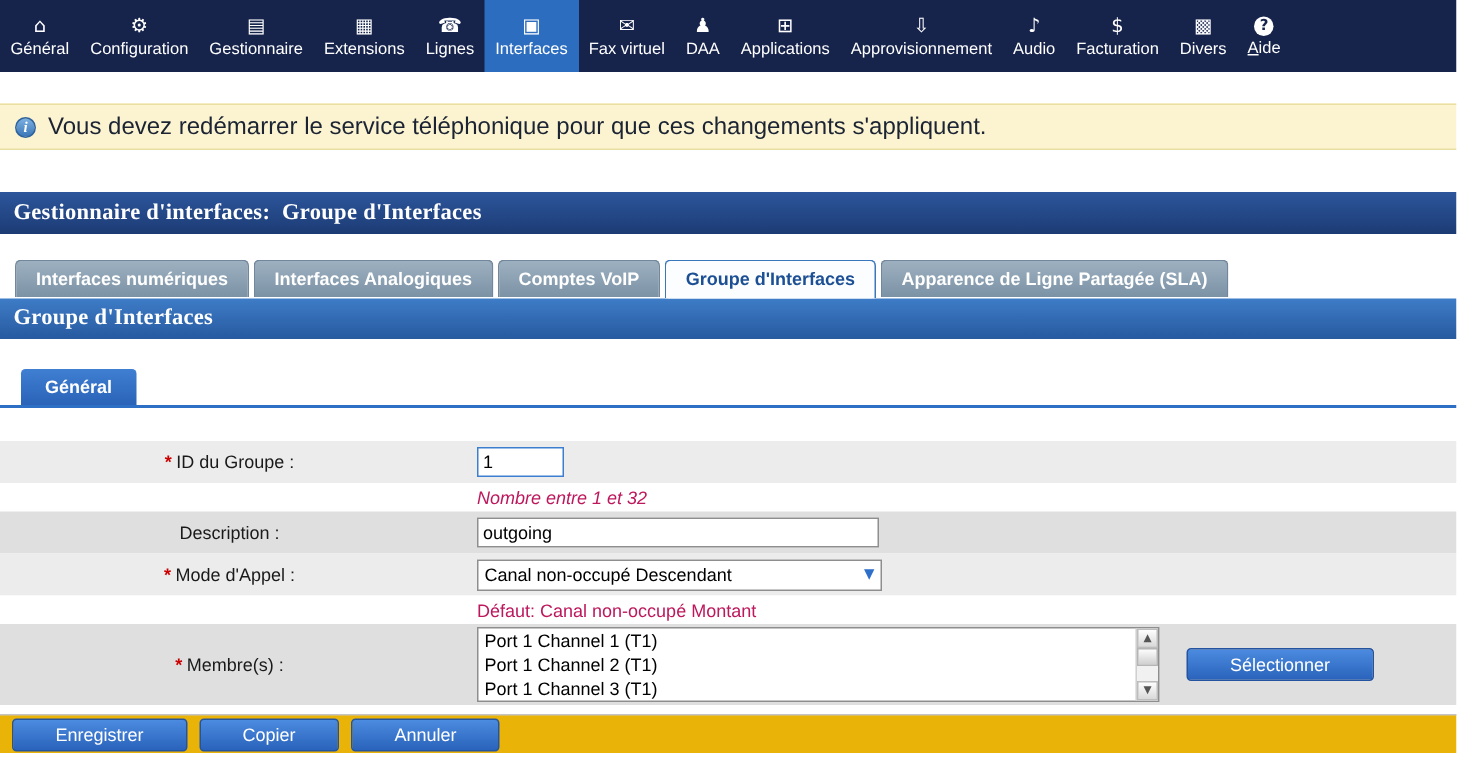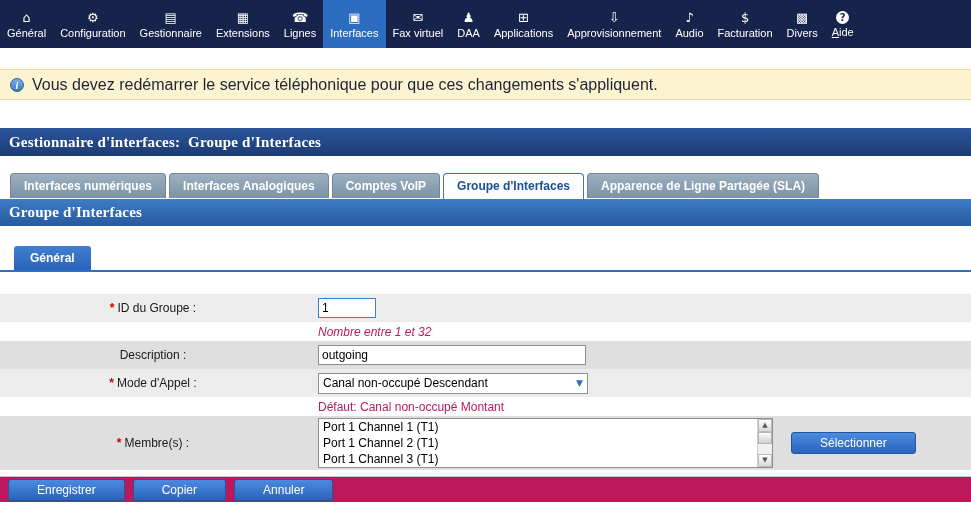--- a/index.html
+++ b/index.html
@@ -147,21 +147,21 @@
 
   .btn {
     background:linear-gradient(#4b8be0,#2a63bb);
     color:#fff; border:1px solid #24549f; border-radius:3px;
     font-family:inherit; font-size:12px; padding:3px 28px; cursor:pointer;
   }
   .select-btn { margin-left:18px; }
 
   
   .actions {
-    margin-top:6px; height:26px; background:#be185d; border-top:1px solid #c4c4c4;
+    margin-top:6px; height:26px; background:#eab308; border-top:1px solid #c4c4c4;
     display:flex; align-items:center; gap:8px; padding:0 8px;
   }
 </style>
 </head>
 <body>
 
 <div class="topnav">
   <div class="nav-item">
     <span class="nav-icon">⌂</span>
     <span>Général</span>

